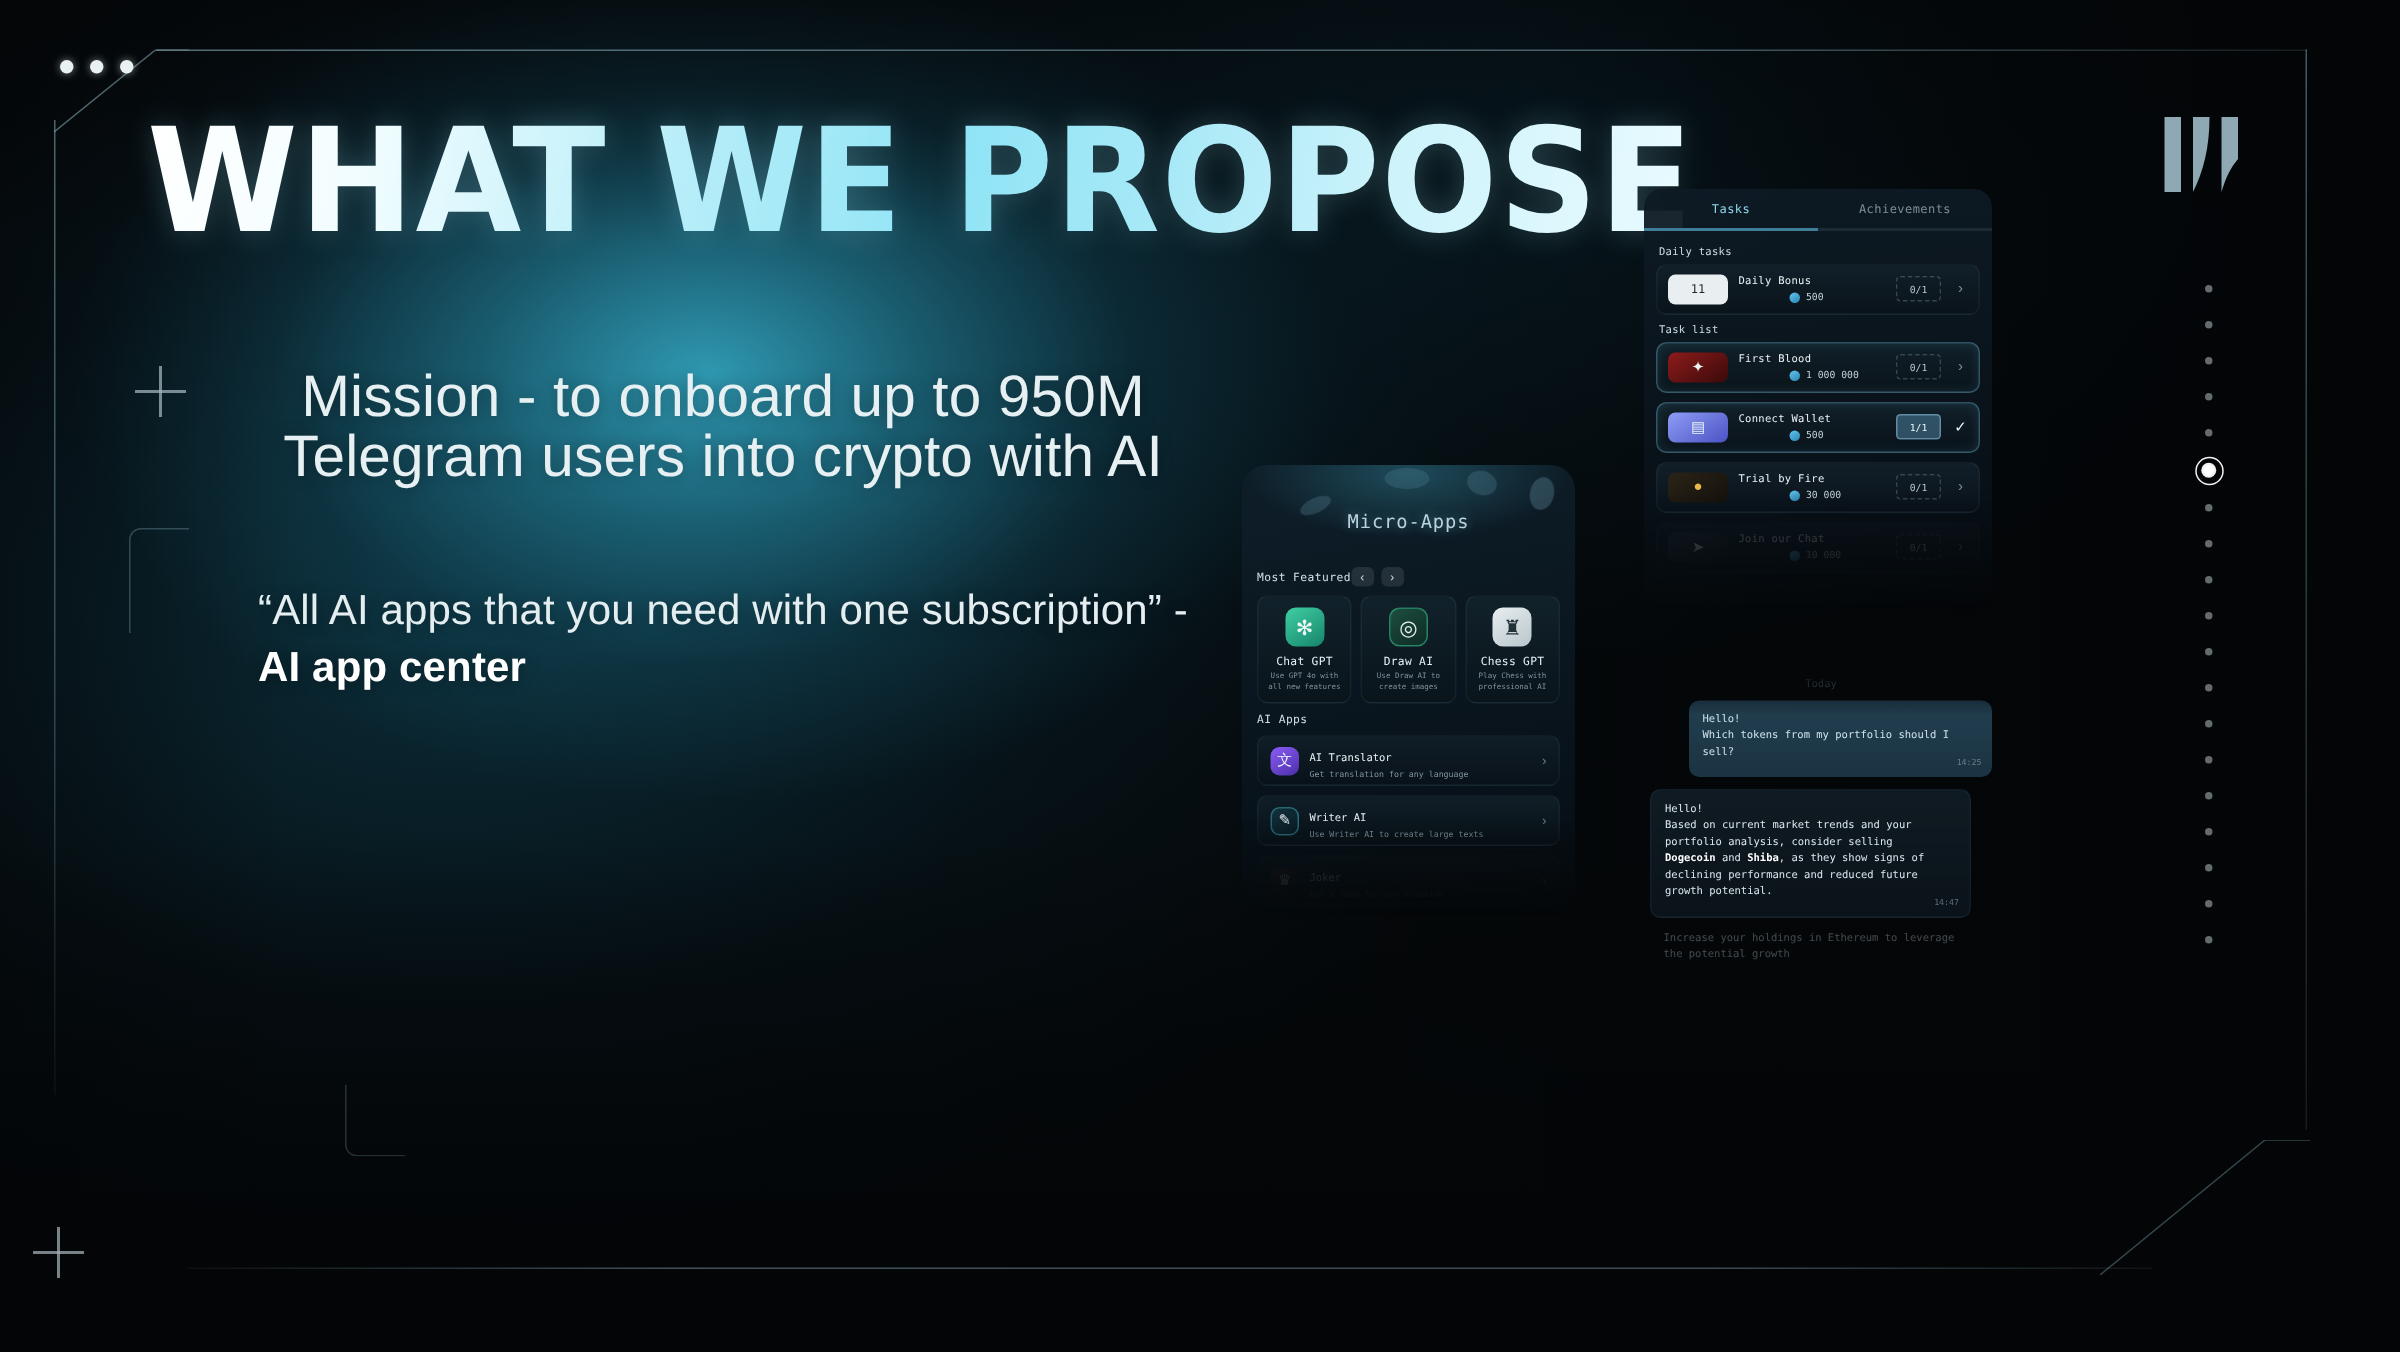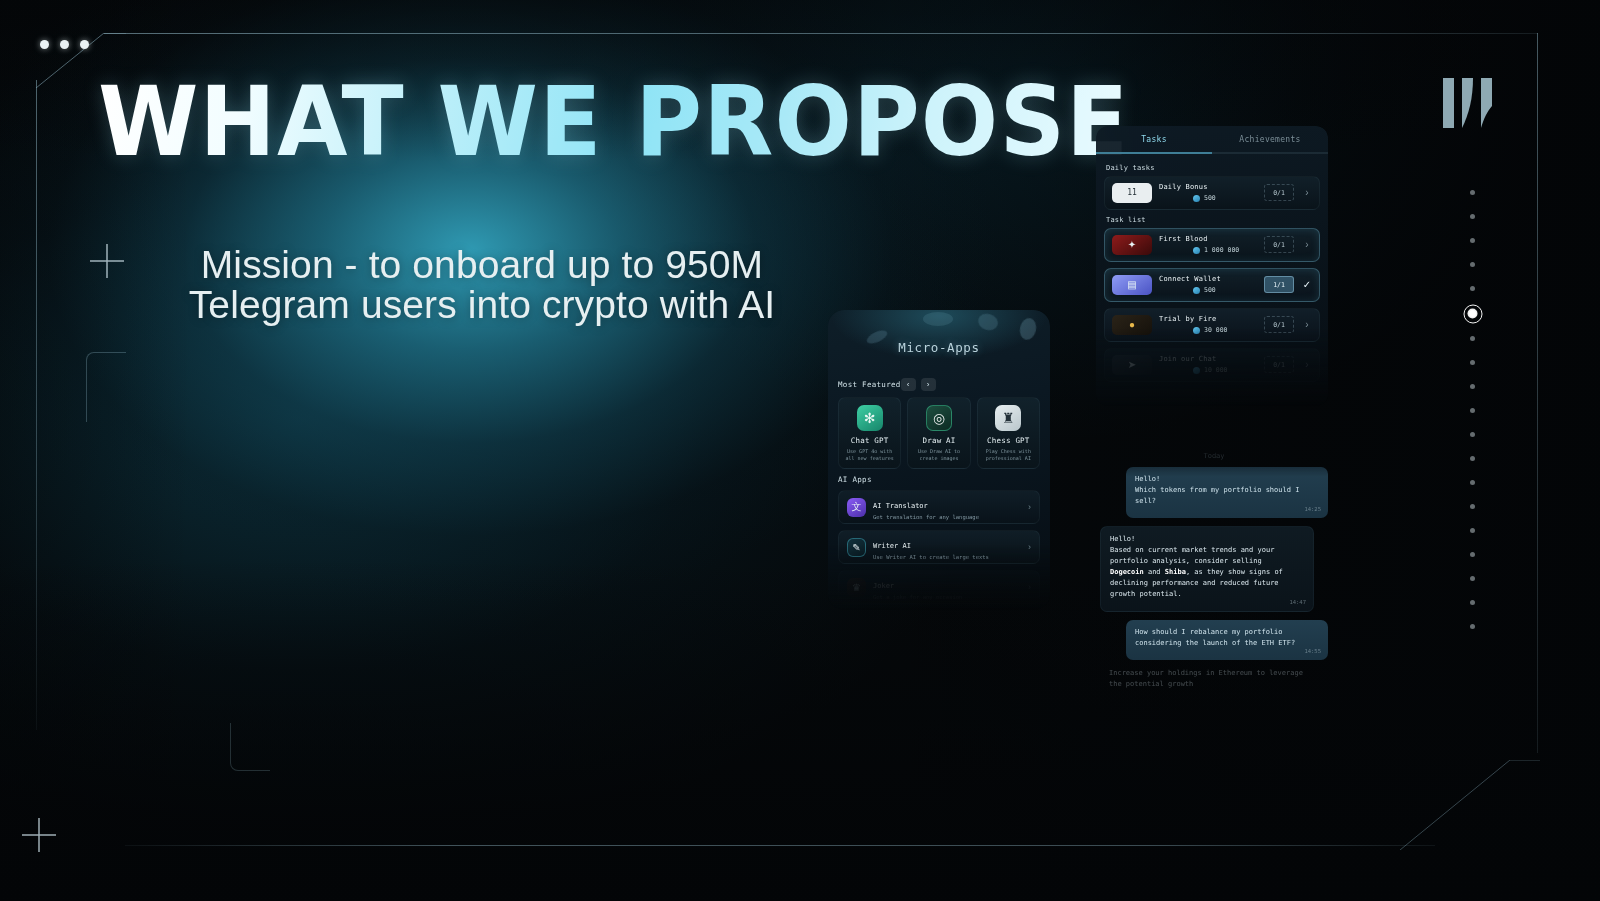--- a/index.html
+++ b/index.html
@@ -325,20 +325,23 @@
 
 <div class="crosshair" id="crosshair-mid"></div>
 <div class="crosshair" id="crosshair-bottom"></div>
 
 <div id="title-glow">WHAT WE PROPOSE</div>
 <h1 id="page-title">WHAT WE PROPOSE</h1>
 
 <p id="mission">Mission - to onboard up to 950M Telegram users into crypto with AI</p>
 
 <div id="propositions">
+  <p class="prop">
+    <span>“All AI apps that you need with one subscription” - </span><b>AI app center</b>
+  </p>
 </div>
 
 <div id="microapps-phone">
   <div id="microapps-hero">
     <div class="hero-blob" id="hero-blob-1"></div>
     <div class="hero-blob" id="hero-blob-2"></div>
     <div class="hero-blob" id="hero-blob-3"></div>
     <div class="hero-blob" id="hero-blob-4"></div>
     <div id="microapps-title">Micro-Apps</div>
   </div>
@@ -514,24 +517,20 @@
 Which tokens from my portfolio should I sell?</span>
     <span class="time">14:25</span>
   </div>
 
   <div class="bubble bot">
     <span style="white-space:pre-line">Hello!
 Based on current market trends and your portfolio analysis, consider selling </span><b>Dogecoin</b><span> and </span><b>Shiba</b><span>, as they show signs of declining performance and reduced future growth potential.</span>
     <span class="time">14:47</span>
   </div>
 
-  <div class="bubble user">
-    <span>How should I rebalance my portfolio considering the launch of the ETH ETF?</span>
-    <span class="time">14:55</span>
-  </div>
 
   <div id="bubble-faded">Increase your holdings in Ethereum to leverage the potential growth</div>
 </div>
 
 <svg id="brand-logo" viewBox="0 0 58 62">
   <path d="M2 6 L13 6 L13 56 L2 56 Z" fill="#8ea9b3"></path>
   <path d="M21 6 L32 6 C32 26 28 42 21 56 L21 6 Z" fill="#8ea9b3"></path>
   <path d="M40 6 L51 6 L51 34 C46 40 43 46 40 56 Z" fill="#8ea9b3"></path>
 </svg>
 

